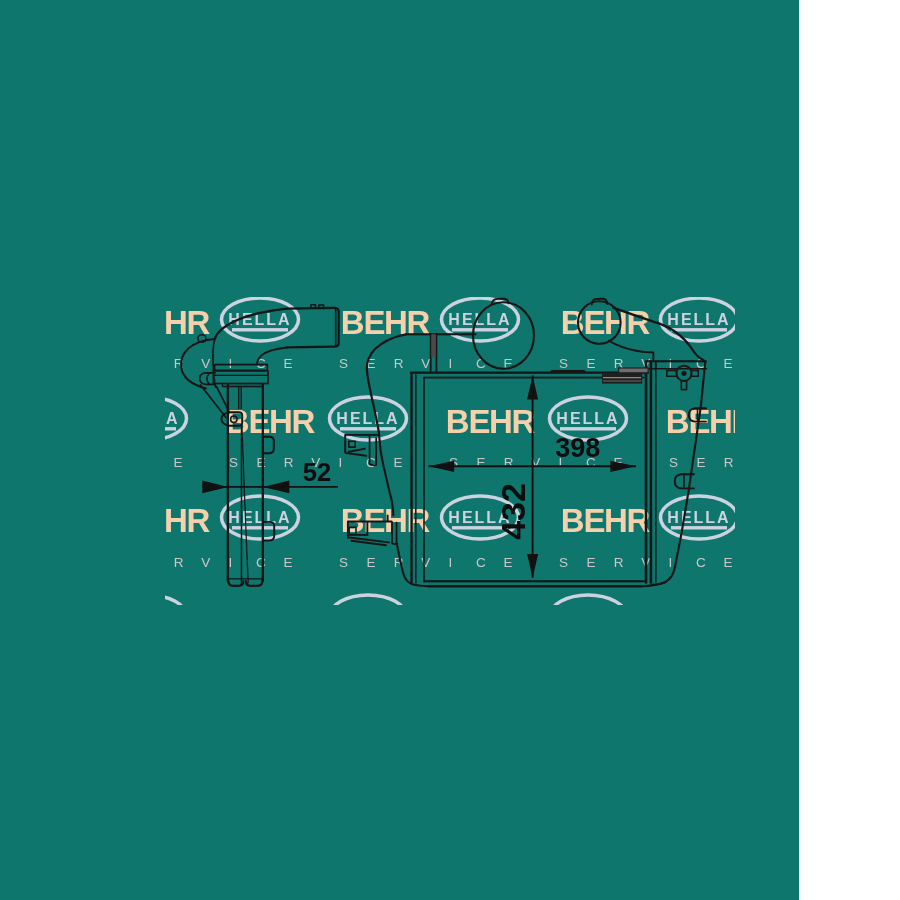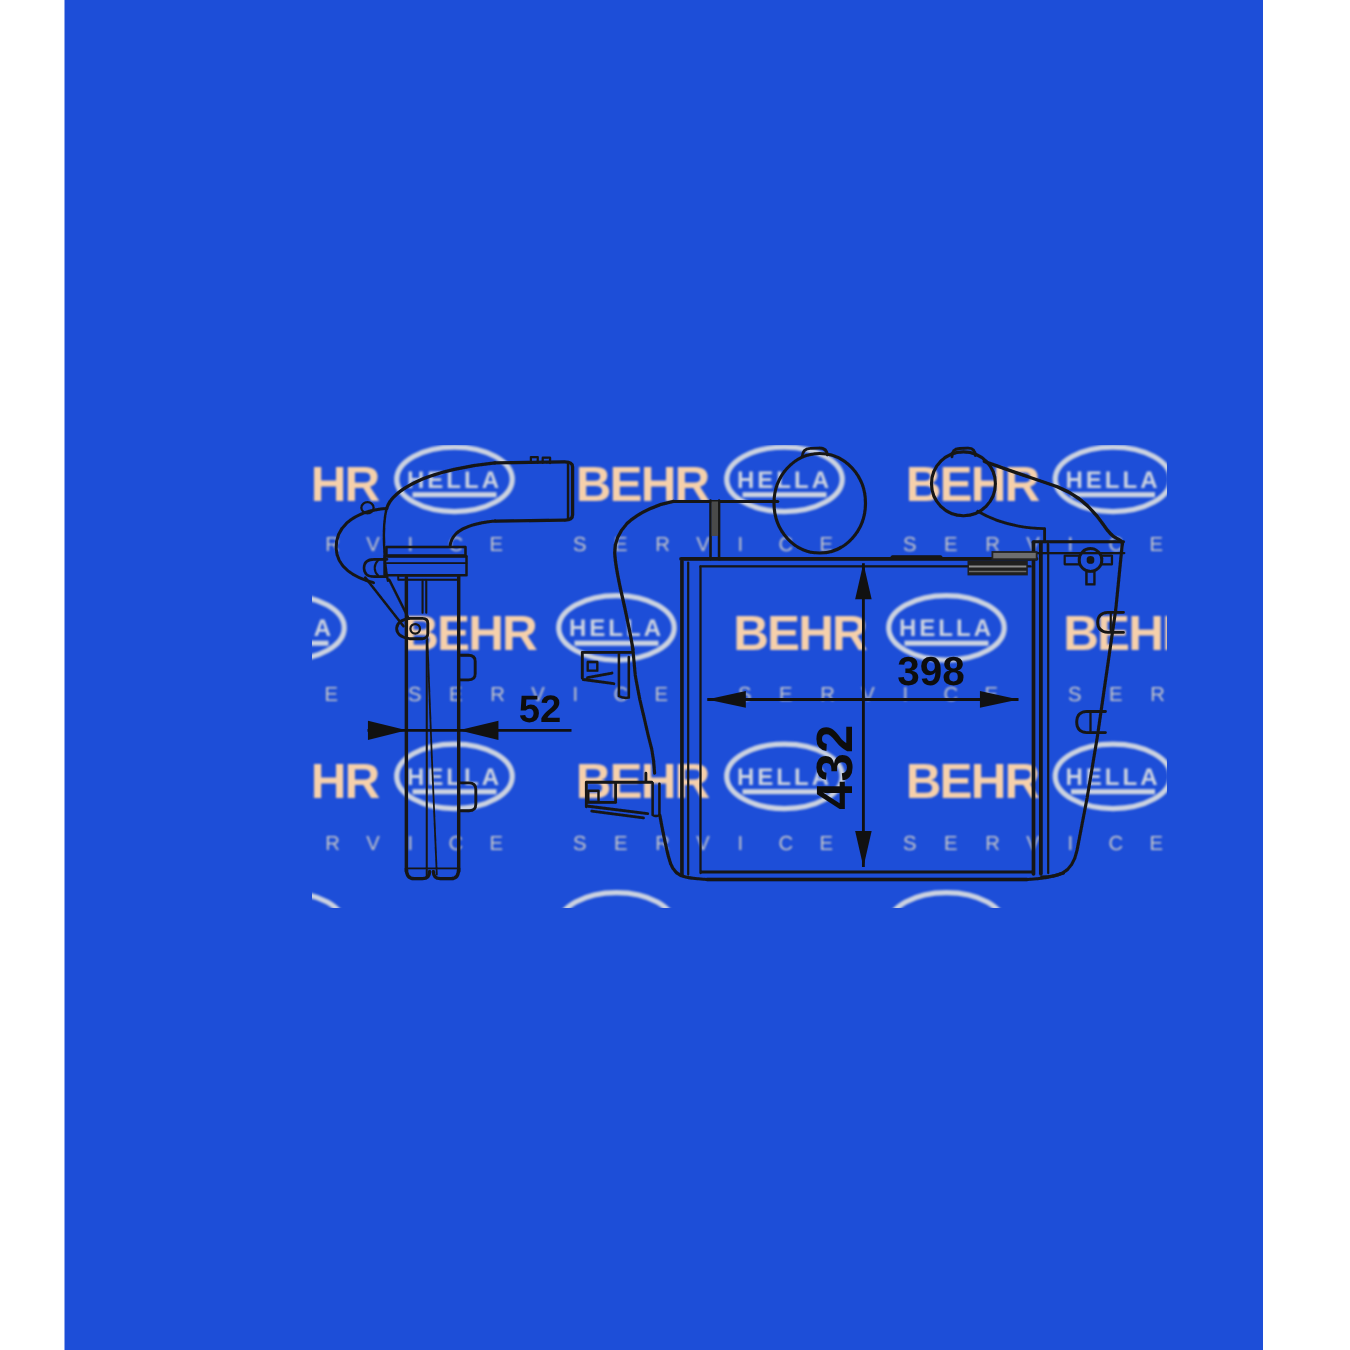--- a/index.html
+++ b/index.html
@@ -1,17 +1,17 @@
 <!DOCTYPE html>
 <html><head>
 <meta charset="utf-8">
 <style>
   html,body{margin:0;padding:0;background:#fff;}
-  #canvas{position:relative;width:799px;height:900px;background:#1d4ed8;overflow:hidden;
-    font-family:"Liberation Sans", sans-serif;margin-left:43px;}
+  #canvas{position:relative;width:799px;height:900px;background:#0f766e;overflow:hidden;
+    font-family:"Liberation Sans", sans-serif;}
   svg{position:absolute;left:0;top:0;}
 </style>
 </head>
 <body>
 
 <div id="canvas">
 <svg width="900" height="900" viewBox="0 0 900 900">
 <defs>
 
   <g id="behr">

